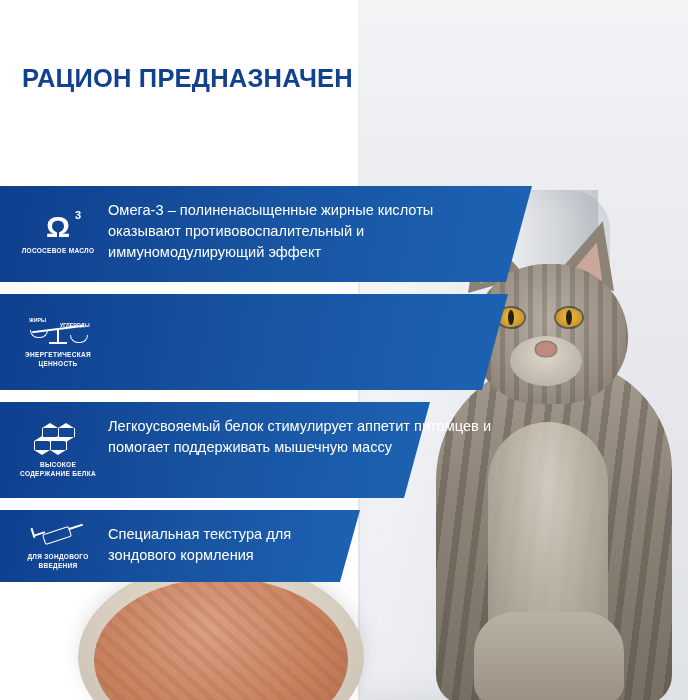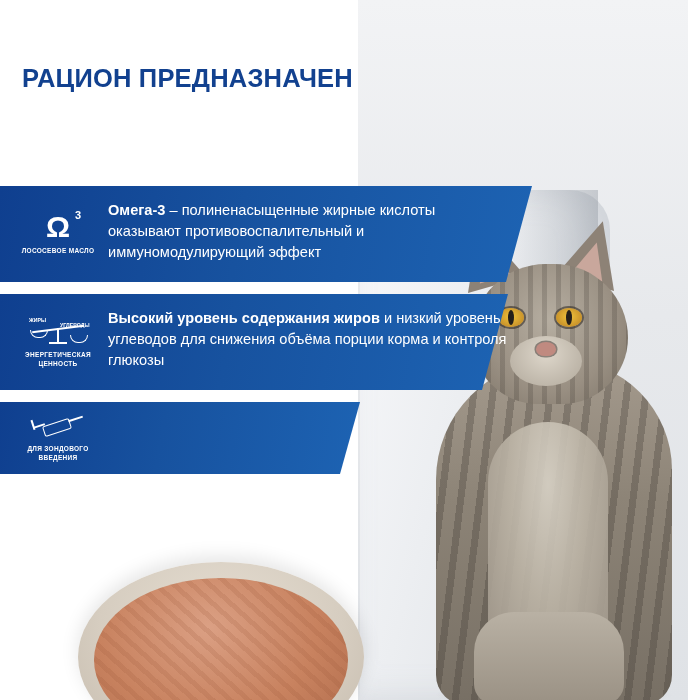--- a/index.html
+++ b/index.html
@@ -293,21 +293,21 @@
   .feature .text {
     position: absolute;
     left: 108px;
     top: 14px;
     width: 400px;
     color: #ffffff;
     font-size: 14.6px;
     line-height: 1.45;
   }
   .f4 .text { top: 14px; width: 230px; }
-  .feature .text b { font-weight: bold; }
+  .feature .text b { font-weight: normal; }
 
   
   .omega-wrap { position: relative; display: inline-block; }
   .omega-wrap .sup {
     position: absolute;
     right: -11px;
     top: -2px;
     font-size: 11px;
     font-weight: bold;
   }
@@ -451,34 +451,50 @@
           <div class="lbl-r">УГЛЕВОДЫ</div>
           <div class="bar"></div>
           <div class="post"></div>
           <div class="base"></div>
           <div class="pan-l"></div>
           <div class="pan-r"></div>
         </div>
         <div class="icon-cap">ЭНЕРГЕТИЧЕСКАЯ
 ЦЕННОСТЬ</div>
       </div>
+    </div>
+
+    <div class="feature f3">
+      <div class="strip"></div>
+      <div class="icon-box">
+        <div class="hexes">
+          <div class="hex h1"></div>
+          <div class="hex h2"></div>
+          <div class="hex h3"></div>
+          <div class="hex h4"></div>
+        </div>
+        <div class="icon-cap">ВЫСОКОЕ
+СОДЕРЖАНИЕ БЕЛКА</div>
+      </div>
       <div class="text">
-        <b>Высокий уровень содержания жиров</b><span> и низкий уровень углеводов для снижения объёма порции корма и контроля глюкозы</span>
+        <b>Легкоусвояемый белок</b><span> стимулирует аппетит питомцев и помогает поддерживать мышечную массу</span>
       </div>
     </div>
-
 
     <div class="feature f4">
       <div class="strip"></div>
       <div class="icon-box">
         <div class="syringe">
           <div class="flange"></div>
           <div class="plunger"></div>
           <div class="barrel"></div>
           <div class="needle"></div>
         </div>
         <div class="icon-cap">ДЛЯ ЗОНДОВОГО
 ВВЕДЕНИЯ</div>
       </div>
+      <div class="text">
+        <b>Специальная текстура</b><span> для зондового кормления</span>
+      </div>
     </div>
 
   </div>
 </div>
 
 </body></html>

